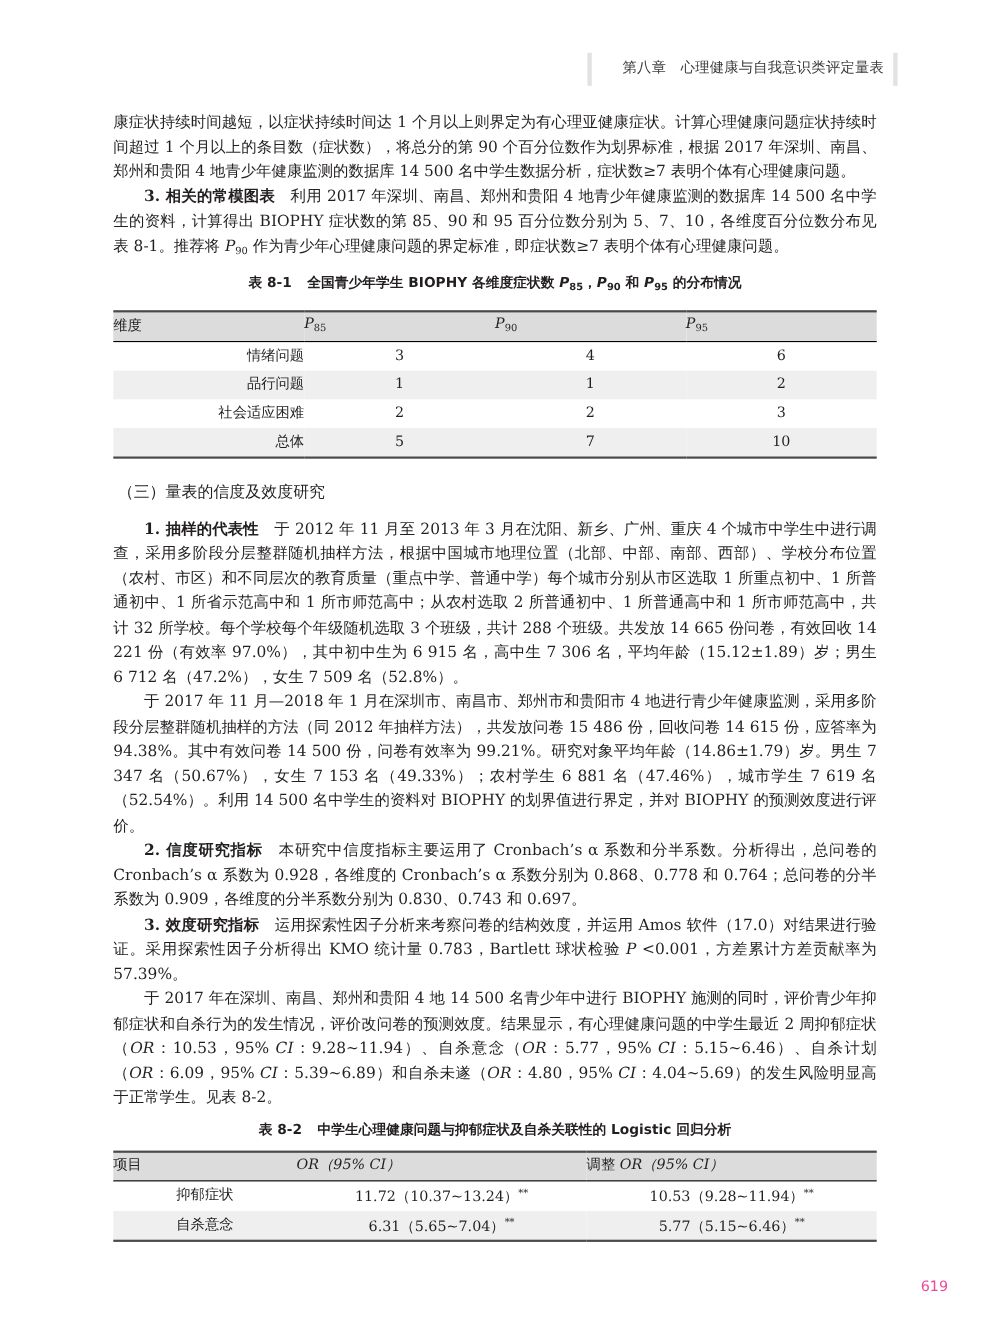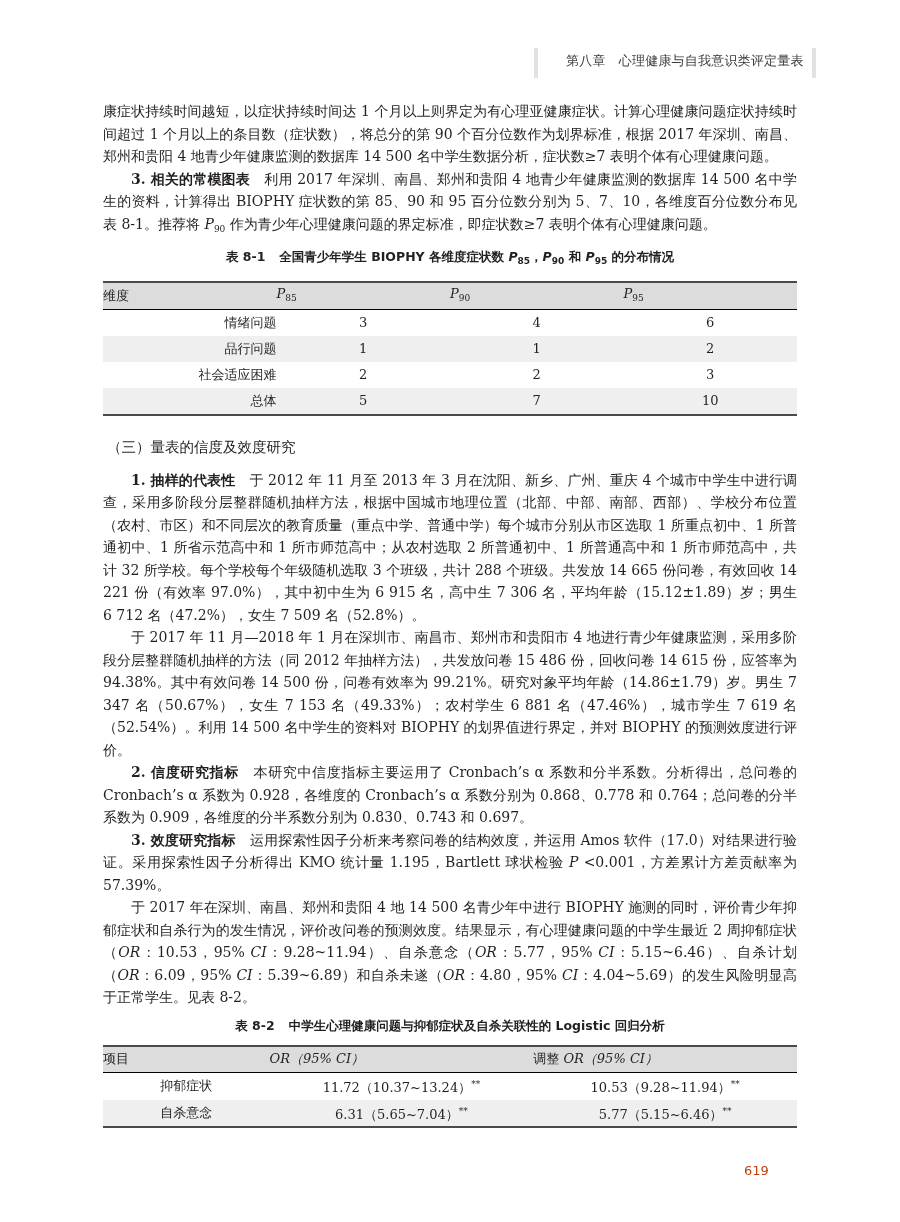--- a/index.html
+++ b/index.html
@@ -42,22 +42,22 @@
   table.data tr.alt td { background: #efefef; }
   table.t1 td.label { text-align: right; padding-left: 36px; margin-top: 39px; }
   sub { font-size: 9px; vertical-align: -3px; font-style: normal; }
   sup { font-size: 9px; vertical-align: 5px; }
   i { font-style: italic; }
   .section-head {
     font-family: "DejaVu Sans", "Liberation Sans", sans-serif;
     font-size: 14.5px; margin: 20px 0 10px 4px;
   }
   .page-number {
-    position: absolute; top: 1163px; left: 744px;
-    font-family: "DejaVu Sans", "Liberation Sans", sans-serif; font-size: 13px; color: #c2410c;
+    position: absolute; top: 1163px; left: 837px;
+    font-family: "DejaVu Sans", "Liberation Sans", sans-serif; font-size: 13px; color: #ec4899;
   }
 </style>
 </head>
 <body>
 
 <div class="header-bar-left"></div>
 <div class="running-head">第八章　心理健康与自我意识类评定量表</div>
 <div class="header-bar-right"></div>
 
 <div class="content">
@@ -106,21 +106,21 @@
   </table>
 
   <div class="section-head">（三）量表的信度及效度研究</div>
 
   <p class="para indent"><span class="bold-head">1. 抽样的代表性</span><span>　于 2012 年 11 月至 2013 年 3 月在沈阳、新乡、广州、重庆 4 个城市中学生中进行调查，采用多阶段分层整群随机抽样方法，根据中国城市地理位置（北部、中部、南部、西部）、学校分布位置（农村、市区）和不同层次的教育质量（重点中学、普通中学）每个城市分别从市区选取 1 所重点初中、1 所普通初中、1 所省示范高中和 1 所市师范高中；从农村选取 2 所普通初中、1 所普通高中和 1 所市师范高中，共计 32 所学校。每个学校每个年级随机选取 3 个班级，共计 288 个班级。共发放 14 665 份问卷，有效回收 14 221 份（有效率 97.0%），其中初中生为 6 915 名，高中生 7 306 名，平均年龄（15.12±1.89）岁；男生 6 712 名（47.2%），女生 7 509 名（52.8%）。</span></p>
 
   <p class="para indent">于 2017 年 11 月—2018 年 1 月在深圳市、南昌市、郑州市和贵阳市 4 地进行青少年健康监测，采用多阶段分层整群随机抽样的方法（同 2012 年抽样方法），共发放问卷 15 486 份，回收问卷 14 615 份，应答率为 94.38%。其中有效问卷 14 500 份，问卷有效率为 99.21%。研究对象平均年龄（14.86±1.79）岁。男生 7 347 名（50.67%），女生 7 153 名（49.33%）；农村学生 6 881 名（47.46%），城市学生 7 619 名（52.54%）。利用 14 500 名中学生的资料对 BIOPHY 的划界值进行界定，并对 BIOPHY 的预测效度进行评价。</p>
 
   <p class="para indent"><span class="bold-head">2. 信度研究指标</span><span>　本研究中信度指标主要运用了 Cronbach’s α 系数和分半系数。分析得出，总问卷的 Cronbach’s α 系数为 0.928，各维度的 Cronbach’s α 系数分别为 0.868、0.778 和 0.764；总问卷的分半系数为 0.909，各维度的分半系数分别为 0.830、0.743 和 0.697。</span></p>
 
-  <p class="para indent"><span class="bold-head">3. 效度研究指标</span><span>　运用探索性因子分析来考察问卷的结构效度，并运用 Amos 软件（17.0）对结果进行验证。采用探索性因子分析得出 KMO 统计量 1.195，Bartlett 球状检验 </span><i>P</i><span> &lt;0.001，方差累计方差贡献率为 57.39%。</span></p>
+  <p class="para indent"><span class="bold-head">3. 效度研究指标</span><span>　运用探索性因子分析来考察问卷的结构效度，并运用 Amos 软件（17.0）对结果进行验证。采用探索性因子分析得出 KMO 统计量 0.783，Bartlett 球状检验 </span><i>P</i><span> &lt;0.001，方差累计方差贡献率为 57.39%。</span></p>
 
   <p class="para indent"><span>于 2017 年在深圳、南昌、郑州和贵阳 4 地 14 500 名青少年中进行 BIOPHY 施测的同时，评价青少年抑郁症状和自杀行为的发生情况，评价改问卷的预测效度。结果显示，有心理健康问题的中学生最近 2 周抑郁症状（</span><i>OR</i><span>：10.53，95% </span><i>CI</i><span>：9.28~11.94）、自杀意念（</span><i>OR</i><span>：5.77，95% </span><i>CI</i><span>：5.15~6.46）、自杀计划（</span><i>OR</i><span>：6.09，95% </span><i>CI</i><span>：5.39~6.89）和自杀未遂（</span><i>OR</i><span>：4.80，95% </span><i>CI</i><span>：4.04~5.69）的发生风险明显高于正常学生。见表 8-2。</span></p>
 
   <div class="table-caption" style=""><span class="cap-num">表 8-2</span><span>中学生心理健康问题与抑郁症状及自杀关联性的 Logistic 回归分析</span></div>
 
   <table class="data t2">
     <thead>
       <tr>
         <th style="width:24%">项目</th>
         <th style="width:38%"><i>OR（95% CI）</i></th>

